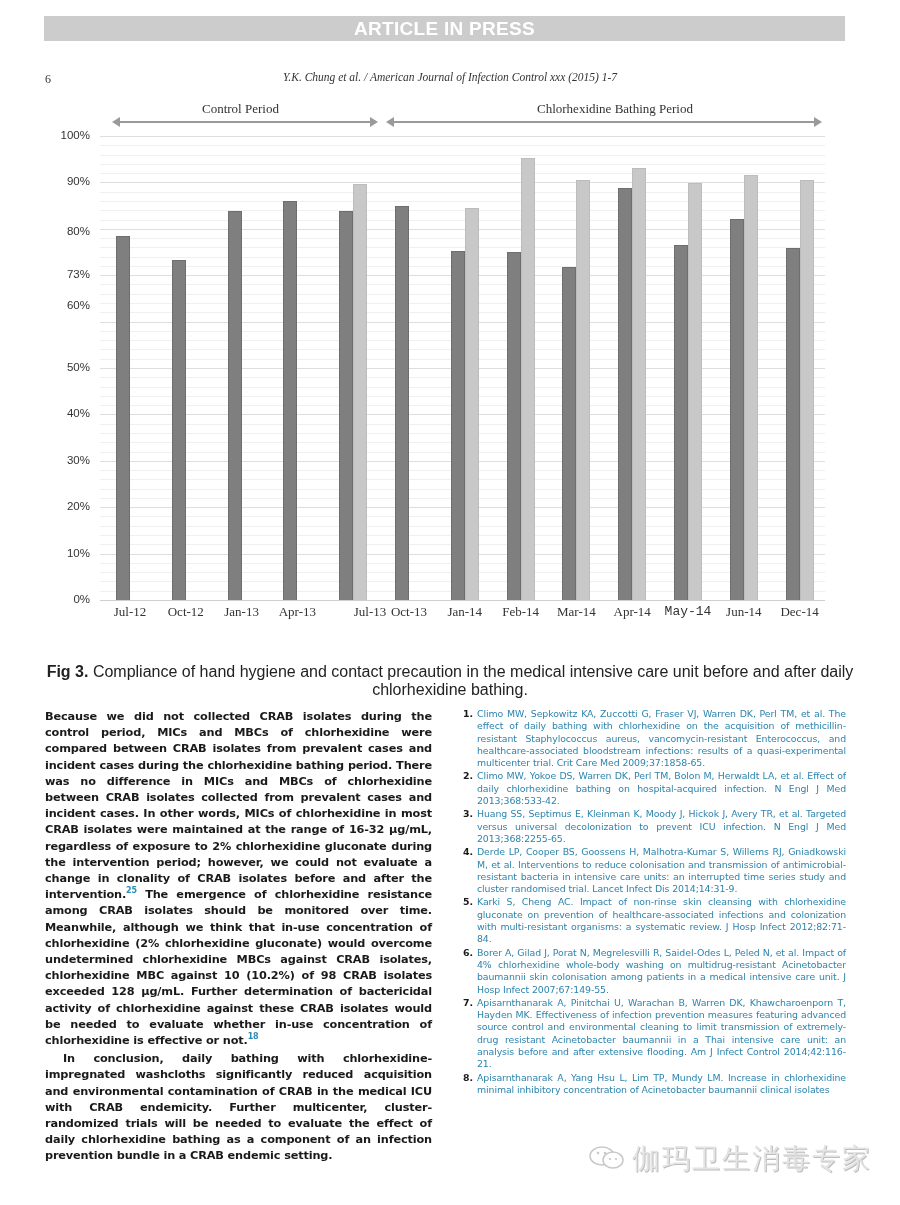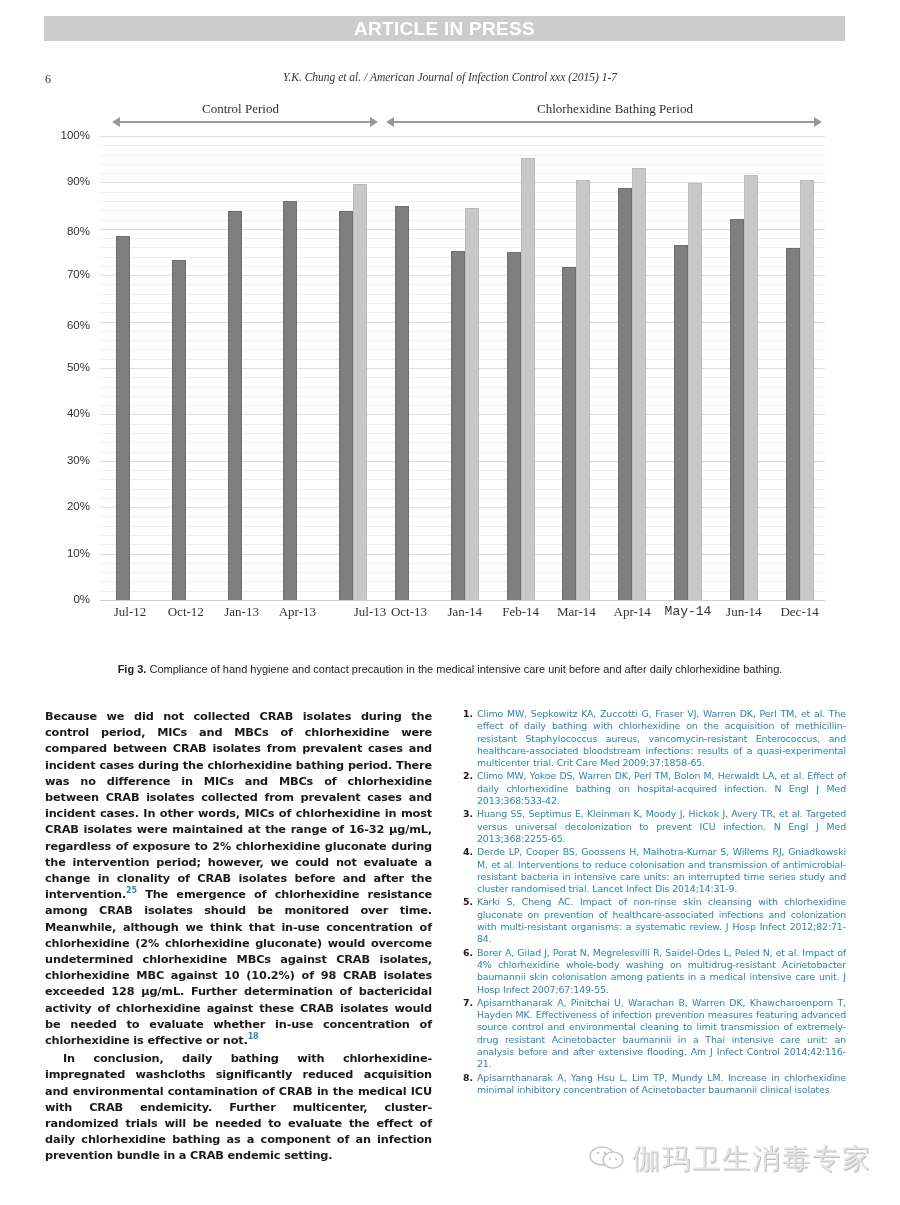--- a/index.html
+++ b/index.html
@@ -40,21 +40,21 @@
   .bar.hh { background: #7f7f7f; border: 1px solid #6e6e6e; border-bottom: none; }
   .bar.cp { background: #c8c8c8; border: 1px solid #bcbcbc; border-bottom: none; }
   .xtick { position: absolute; top: 468px; width: 56px; text-align: center; font-size: 13px; color: #333; }
 
   .legend { position: absolute; top: 537px; left: 0; width: 900px; text-align: center; font-size: 13px; color: #333; }
   .legend-item { display: inline-block; margin: 0 10px; }
   .swatch { display: inline-block; width: 8px; height: 8px; margin-right: 4px; vertical-align: 1px; }
 
   .caption {
     position: absolute; left: 0; width: 900px; top: 663px; text-align: center;
-    font-family: "Liberation Sans", sans-serif; font-size: 11px; color: #222;
+    font-family: "Liberation Sans", sans-serif; font-size: 16px; color: #222;
   }
   .caption b { font-weight: bold; }
 
   
   .col-left {
     position: absolute; left: 45px; top: 709px; width: 387px;
     font-family: "DejaVu Sans", sans-serif; font-size: 11.3px; line-height: 16.2px;
     text-align: justify; color: #1a1a1a; letter-spacing: -0.15px;
   }
   .col-left p { margin: 0; font-weight: bold; }
@@ -139,22 +139,22 @@
       <div class="gridline minor" style="top: 27.84px;"></div>
       <div class="gridline minor" style="top: 18.56px;"></div>
       <div class="gridline minor" style="top: 9.28px;"></div>
       <div class="gridline" style="top: 0px;"></div>
       <div class="ytick" style="top: 464px;">0%</div>
       <div class="ytick" style="top: 417.6px;">10%</div>
       <div class="ytick" style="top: 371.2px;">20%</div>
       <div class="ytick" style="top: 324.8px;">30%</div>
       <div class="ytick" style="top: 278.4px;">40%</div>
       <div class="ytick" style="top: 232px;">50%</div>
-      <div class="ytick" style="top: 190px;">60%</div>
-      <div class="ytick" style="top: 139.2px;">70%</div>
+      <div class="ytick" style="top: 170px;">60%</div>
+      <div class="ytick" style="top: 139.2px;">73%</div>
       <div class="ytick" style="top: 78px; margin-top: 18px;">80%</div>
       <div class="ytick" style="top: 46.4px;">90%</div>
       <div class="ytick" style="top: 0px;">100%</div>
       <div class="cat" style="left: 0px;">
         <div class="bar hh" style="left: 16px; height: 364.24px;"></div>
       </div>
       <div class="xtick" style="left: 2px;">Jul-12</div>
       <div class="cat" style="left: 55.8px;">
         <div class="bar hh" style="left: 16px; height: 339.648px;"></div>
       </div>

